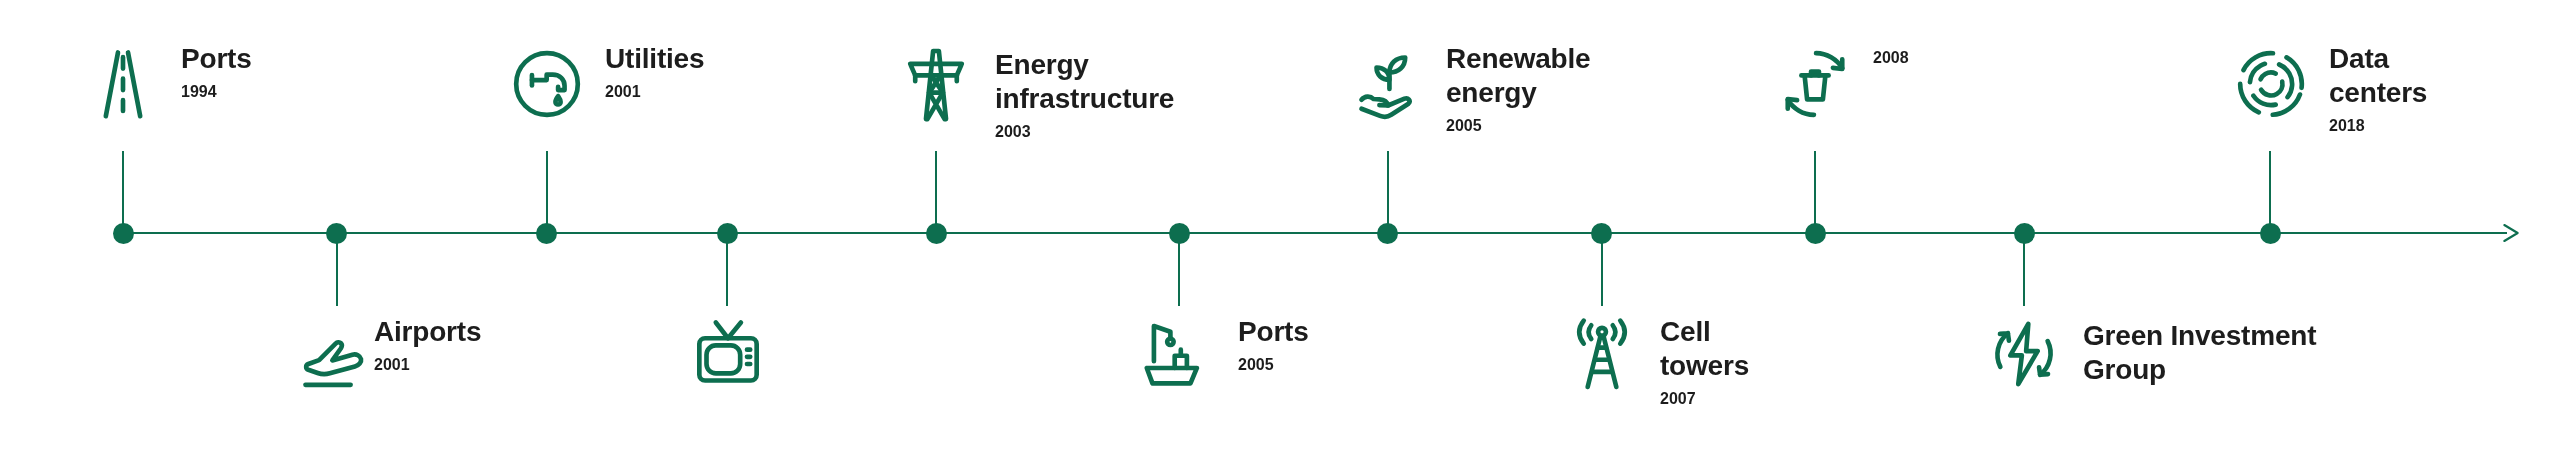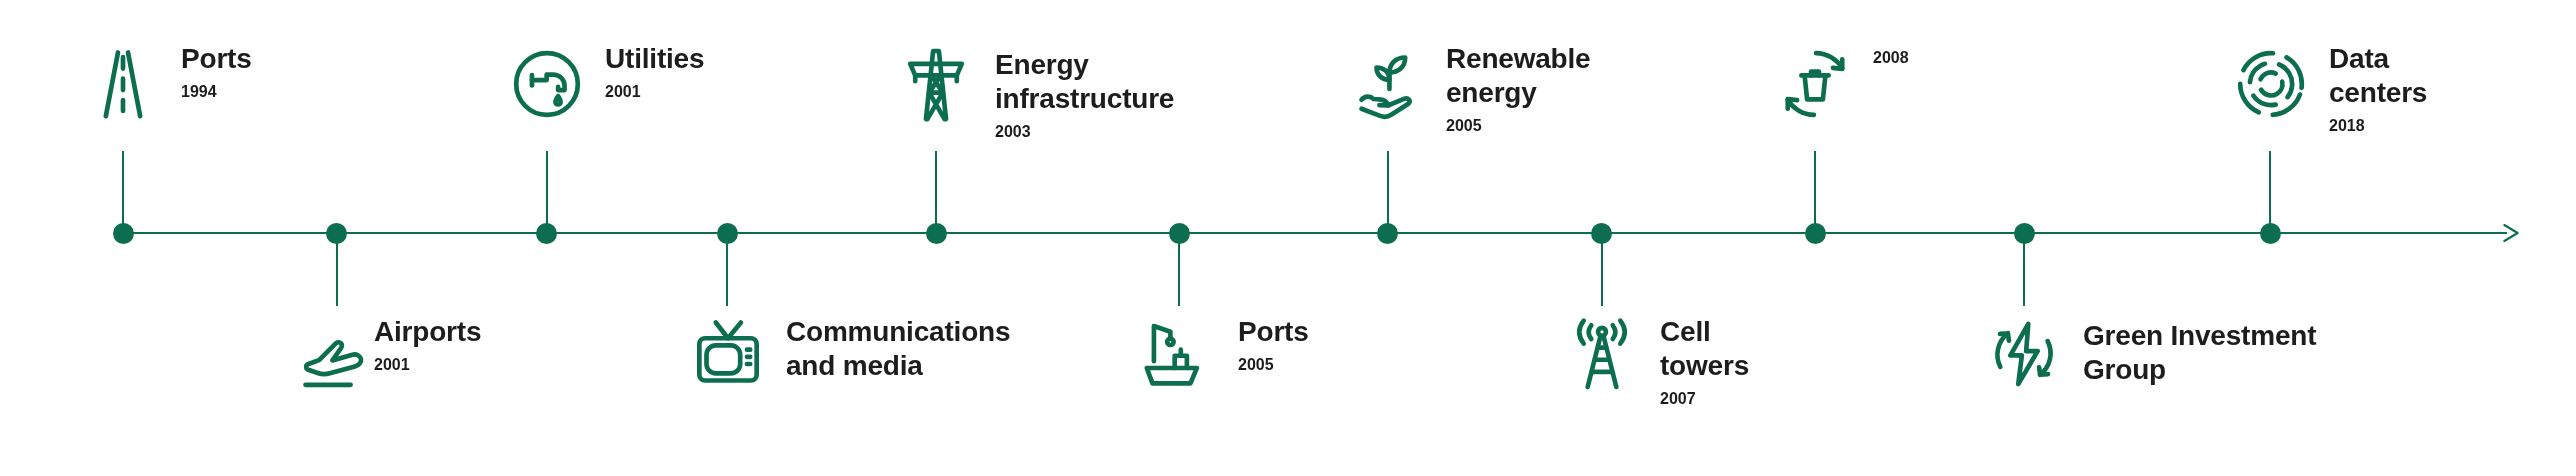--- a/index.html
+++ b/index.html
@@ -128,21 +128,20 @@
     <div class="dot" style="left:717px;top:223px"></div>
     <div class="icon-box" style="left:685px;top:311px">
       <svg viewBox="0 0 24 24" fill="none" stroke="currentColor" stroke-width="1.3" stroke-linecap="round" stroke-linejoin="round">
         <rect x="4" y="7.6" width="16" height="11.8" rx="1.6"></rect>
         <rect x="6" y="9.6" width="9.4" height="7.8" rx="2.6"></rect>
         <path d="M17.3 10.8 h.9 M17.3 12.8 h.9 M17.3 14.8 h.9"></path>
         <path d="M12 7.6 L8.6 3.2 M12 7.6 L15.6 3.2"></path>
       </svg>
     </div>
     <div class="text" style="left:786px;top:315px;width:258px">
-      <div class="label">Communications and media</div>
     </div>
   </div>
 
   <div>
     <div class="connector" style="left:935px;top:151px;height:82px"></div>
     <div class="dot" style="left:926px;top:223px"></div>
     <div class="icon-box" style="left:893px;top:41px">
       <svg viewBox="0 0 24 24" fill="none" stroke="currentColor" stroke-width="1.3" stroke-linecap="round" stroke-linejoin="round">
         <path d="M9.2 21.8 L11.2 2.8 h1.6 L14.8 21.8"></path>
         <path d="M4.8 6.4 h14.4 M4.8 6.4 L6.2 9.6 M19.2 6.4 L17.8 9.6"></path>

